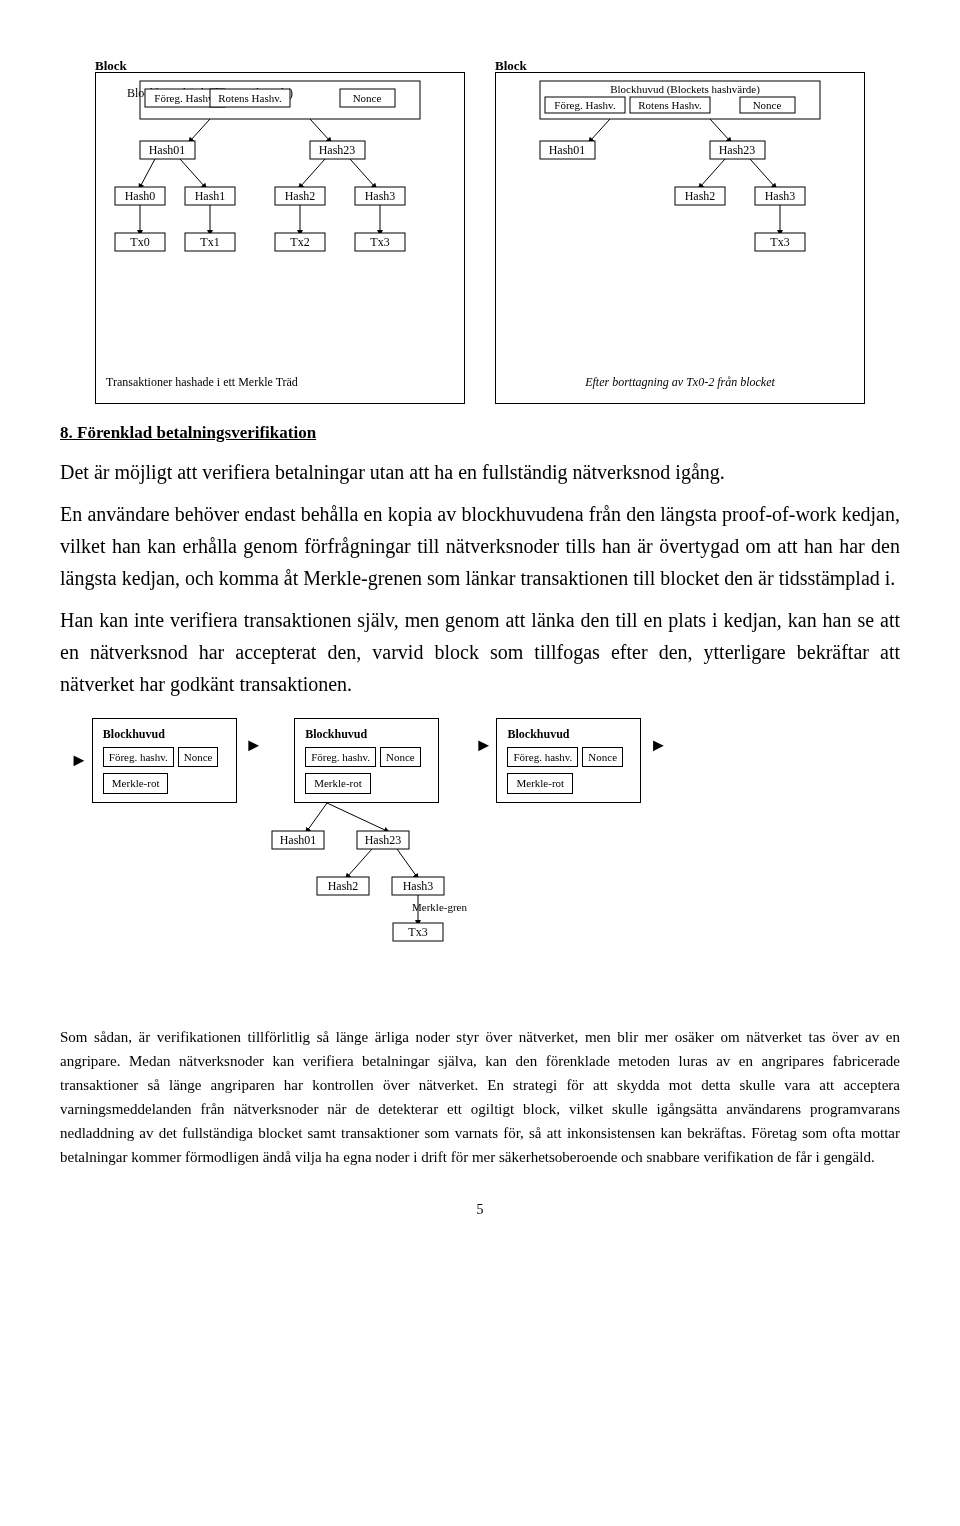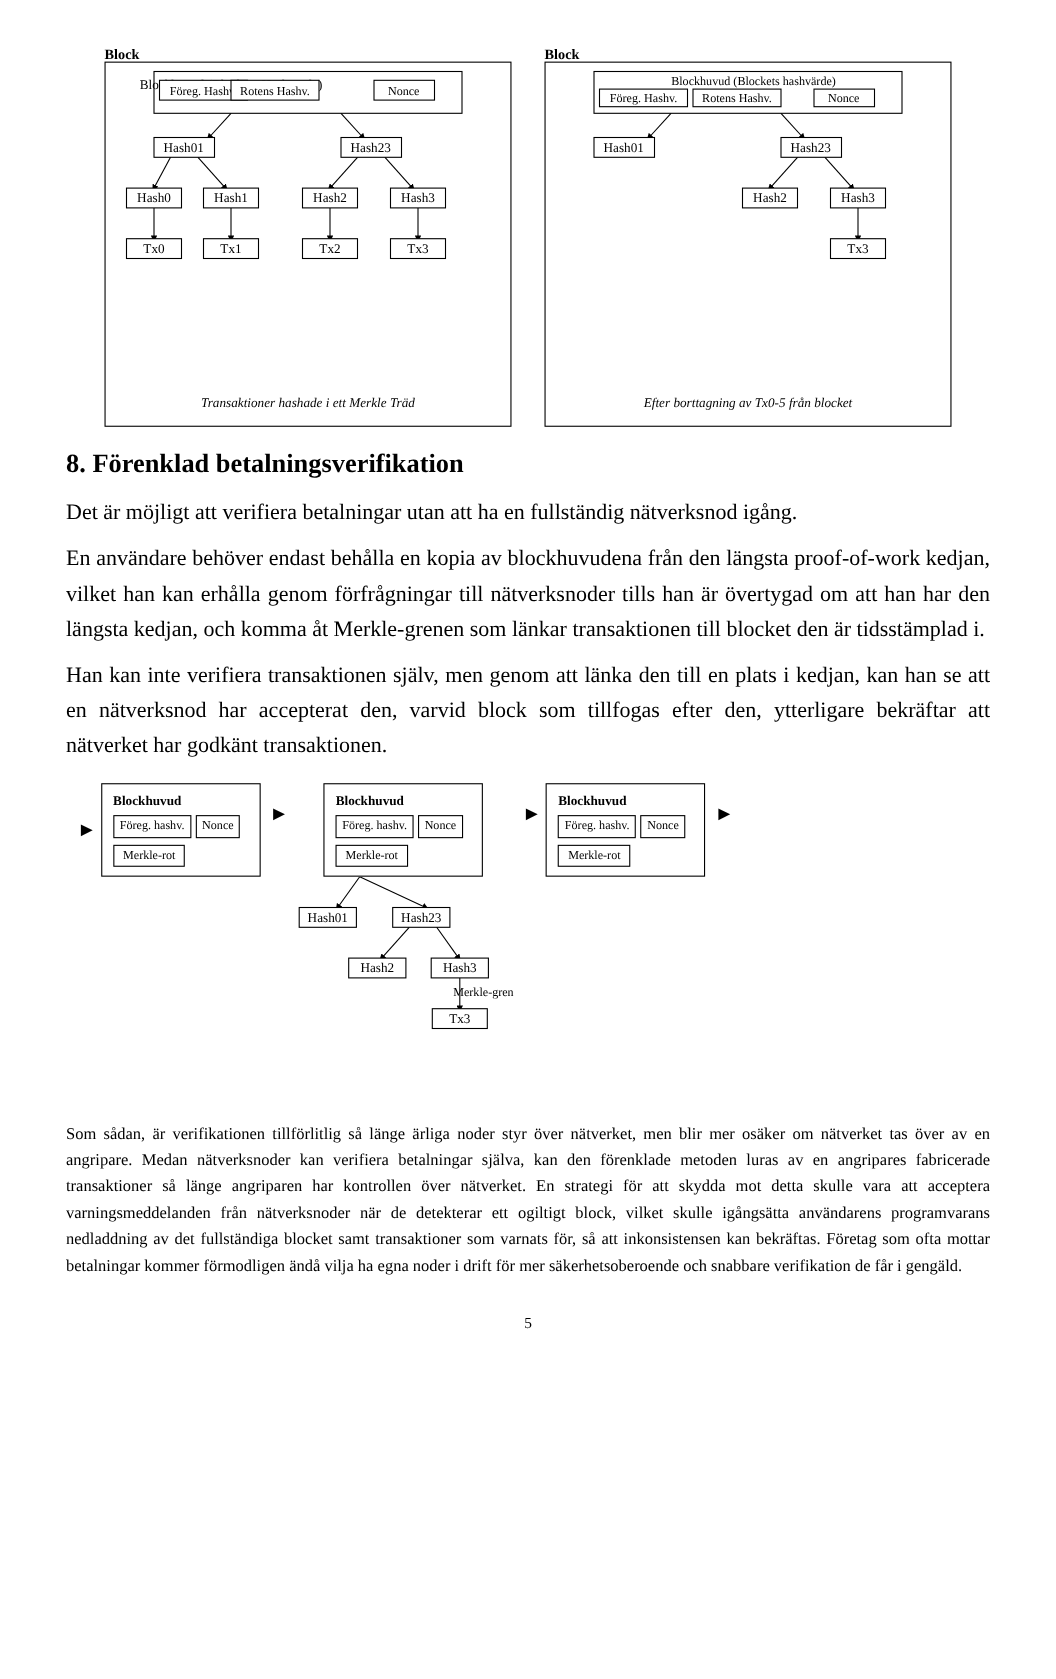--- a/index.html
+++ b/index.html
@@ -24,21 +24,21 @@
     .body-text {
       text-align: justify;
       margin-bottom: 10px;
       font-size: 20px;
       line-height: 1.6;
     }
   </style>
 </head>
 <body>
 
-<div style="display:flex; gap:30px; justify-content:center; margin-bottom:16px; margin-top:10px;">
+<div style="display:flex; gap:30px; justify-content:center; margin-bottom:16px; margin-top:26px;">
 
   <div style="position:relative; width:370px;">
     <div style="font-size:13px; font-weight:bold; position:absolute; top:0; left:0;">Block</div>
     <div style="border:1px solid #000; padding:6px 10px 12px 10px; margin-top:16px;">
       <svg width="340" height="290" class="svg-diagram">
 
         <rect x="30" y="2" width="280" height="38" fill="white" stroke="black" stroke-width="1"></rect>
         <text x="100" y="18" font-family="Times New Roman" font-size="12" text-anchor="middle">Blockhuvud (Blockets Hashvärde)</text>
 
         <rect x="35" y="10" width="80" height="18" fill="white" stroke="black" stroke-width="1"></rect>
@@ -96,21 +96,21 @@
 
         <rect x="245" y="154" width="50" height="18" fill="white" stroke="black" stroke-width="1"></rect>
         <text x="270" y="167" font-family="Times New Roman" font-size="12" text-anchor="middle">Tx3</text>
 
         <defs>
           <marker id="arrowhead" markerWidth="6" markerHeight="6" refX="3" refY="3" orient="auto">
             <polygon points="0 0, 6 3, 0 6" fill="black"></polygon>
           </marker>
         </defs>
       </svg>
-      <div style="font-size:12px; text-align:center; margin-top:4px; font-style:italic;">Transaktioner hashade i ett Merkle Träd</div>
+      <div style="font-size:12px; margin-top:4px; ">Transaktioner hashade i ett Merkle Träd</div>
     </div>
   </div>
 
   <div style="position:relative; width:370px;">
     <div style="font-size:13px; font-weight:bold; position:absolute; top:0; left:0;">Block</div>
     <div style="border:1px solid #000; padding:6px 10px 12px 10px; margin-top:16px;">
       <svg width="340" height="290" class="svg-diagram">
 
         <rect x="30" y="2" width="280" height="38" fill="white" stroke="black" stroke-width="1"></rect>
         <text x="175" y="14" font-family="Times New Roman" font-size="11" text-anchor="middle">Blockhuvud (Blockets hashvärde)</text>
@@ -146,27 +146,27 @@
 
         <rect x="245" y="154" width="50" height="18" fill="white" stroke="black" stroke-width="1"></rect>
         <text x="270" y="167" font-family="Times New Roman" font-size="12" text-anchor="middle">Tx3</text>
 
         <defs>
           <marker id="arrowhead2" markerWidth="6" markerHeight="6" refX="3" refY="3" orient="auto">
             <polygon points="0 0, 6 3, 0 6" fill="black"></polygon>
           </marker>
         </defs>
       </svg>
-      <div style="font-size:12px; text-align:center; margin-top:4px; font-style:italic;">Efter borttagning av Tx0-5 från blocket</div>
+      <div style="font-size:12px; text-align:center; margin-top:4px; font-style:italic;">Efter borttagning av Tx0-2 från blocket</div>
     </div>
   </div>
 
 </div>
 
-<h2 style="font-size:24px; font-weight:bold; margin: 14px 0 10px 0;">8.  Förenklad betalningsverifikation</h2>
+<h2 style="font-size:17px; font-weight:bold; margin: 14px 0 10px 0; text-decoration: underline;">8.  Förenklad betalningsverifikation</h2>
 
 <p class="body-text">Det är möjligt att verifiera betalningar utan att ha en fullständig nätverksnod igång.</p>
 
 <p class="body-text">En användare behöver endast behålla en kopia av blockhuvudena från den längsta proof-of-work kedjan, vilket han kan erhålla genom förfrågningar till nätverksnoder tills han är övertygad om att han har den längsta kedjan, och komma åt Merkle-grenen som länkar transaktionen till blocket den är tidsstämplad i.</p>
 
 <p class="body-text">Han kan inte verifiera transaktionen själv, men genom att länka den till en plats i kedjan, kan han se att en nätverksnod har accepterat den, varvid block som tillfogas efter den, ytterligare bekräftar att nätverket har godkänt transaktionen.</p>
 
 <div style="margin: 18px 0 12px 0;">
 
   <div style="display:flex; align-items:flex-start; gap:0; margin-left:10px;">

